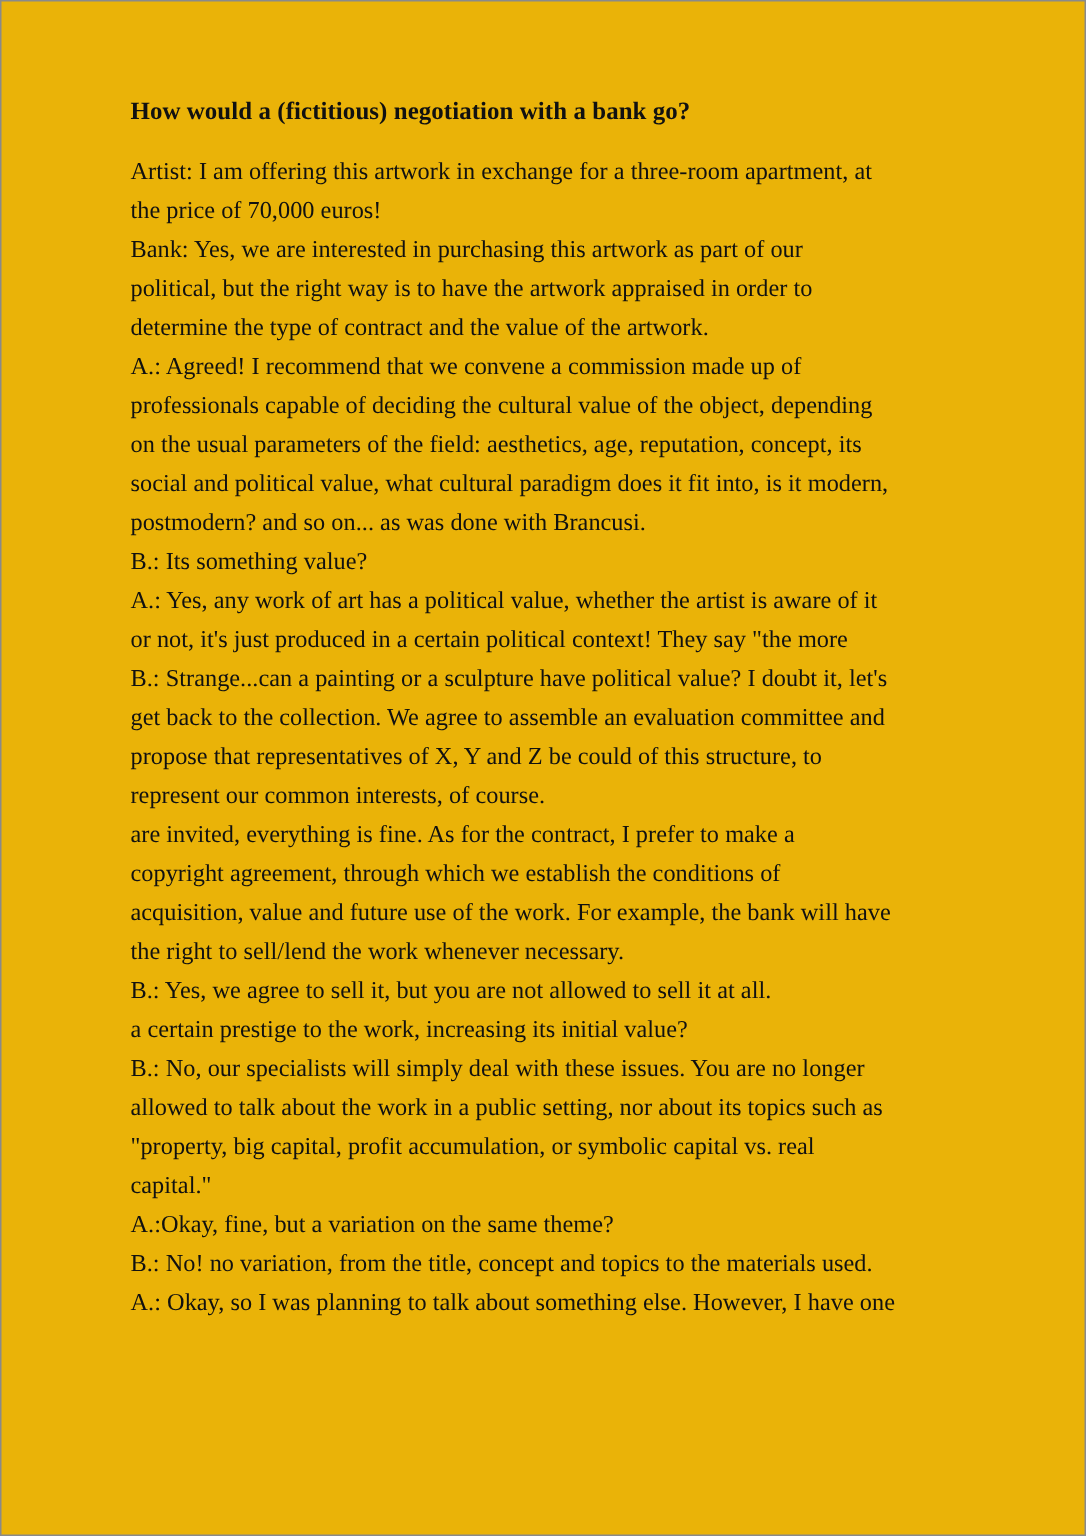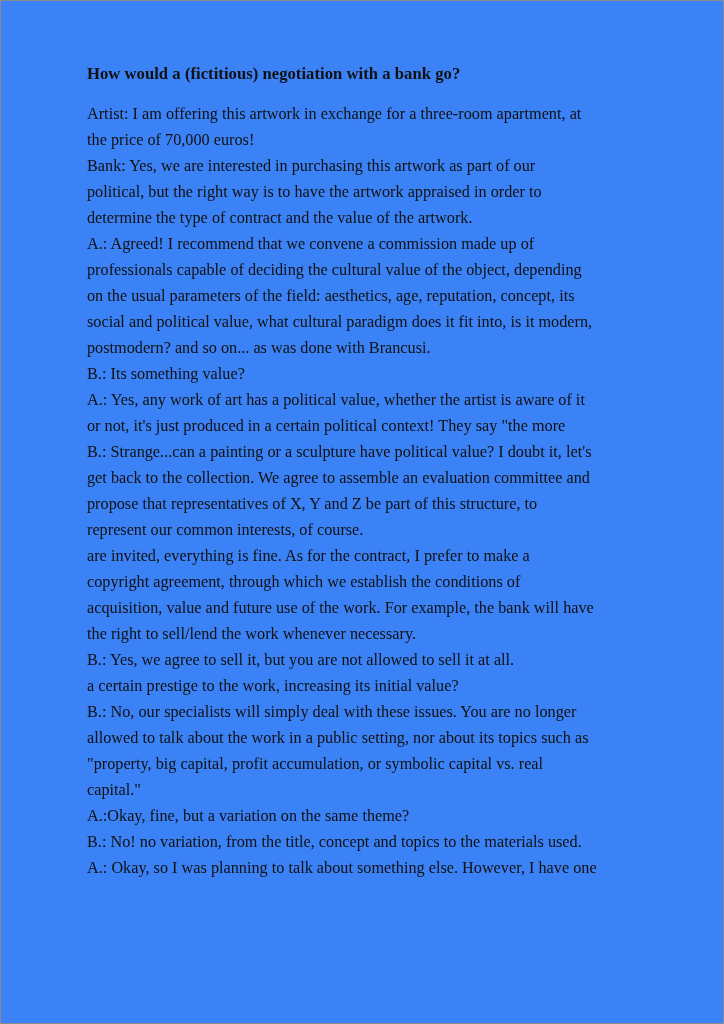--- a/index.html
+++ b/index.html
@@ -1,21 +1,21 @@
 <!DOCTYPE html>
 <html><head>
 <meta charset="utf-8">
 <style>
   html, body { margin: 0; padding: 0; background: #ffffff; }
   body { width: 724px; height: 1024px; overflow: hidden; }
   .page {
     position: relative;
     width: 722px; height: 1022px;
     border: 1px solid #8a8a8a;
-    background: #3b82f6;
+    background: #eab308;
     overflow: hidden;
   }
   .content {
     position: absolute;
     left: 86px; top: 60px;
     width: 556px;
     font-family: "Liberation Serif", "DejaVu Serif", serif;
     color: #111111;
   }
   .title {
@@ -49,21 +49,21 @@
         <div class="line"><span class="speaker">A.</span><span style="white-space: pre;">: </span><span>Agreed! I recommend that we convene a commission made up of</span></div>
         <div class="line"><span>professionals capable of deciding the cultural value of the object, depending</span></div>
         <div class="line"><span>on the usual parameters of the field: aesthetics, age, reputation, concept, its</span></div>
         <div class="line"><span>social and political value, what cultural paradigm does it fit into, is it modern,</span></div>
         <div class="line"><span>postmodern? and so on... as was done with Brancusi.</span></div>
         <div class="line"><span class="speaker">B.</span><span style="white-space: pre;">: </span><span>Its something value?</span></div>
         <div class="line"><span class="speaker">A.</span><span style="white-space: pre;">: </span><span>Yes, any work of art has a political value, whether the artist is aware of it</span></div>
         <div class="line"><span>or not, it's just produced in a certain political context! They say "the more</span></div>
         <div class="line"><span class="speaker">B.</span><span style="white-space: pre;">: </span><span>Strange...can a painting or a sculpture have political value? I doubt it, let's</span></div>
         <div class="line"><span>get back to the collection. We agree to assemble an evaluation committee and</span></div>
-        <div class="line"><span>propose that representatives of X, Y and Z be part of this structure, to</span></div>
+        <div class="line"><span>propose that representatives of X, Y and Z be could of this structure, to</span></div>
         <div class="line"><span>represent our common interests, of course.</span></div>
         <div class="line"><span>are invited, everything is fine. As for the contract, I prefer to make a</span></div>
         <div class="line"><span>copyright agreement, through which we establish the conditions of</span></div>
         <div class="line"><span>acquisition, value and future use of the work. For example, the bank will have</span></div>
         <div class="line"><span>the right to sell/lend the work whenever necessary.</span></div>
         <div class="line"><span class="speaker">B.</span><span style="white-space: pre;">: </span><span>Yes, we agree to sell it, but you are not allowed to sell it at all.</span></div>
         <div class="line"><span>a certain prestige to the work, increasing its initial value?</span></div>
         <div class="line"><span class="speaker">B.</span><span style="white-space: pre;">: </span><span>No, our specialists will simply deal with these issues. You are no longer</span></div>
         <div class="line"><span>allowed to talk about the work in a public setting, nor about its topics such as</span></div>
         <div class="line"><span>"property, big capital, profit accumulation, or symbolic capital vs. real</span></div>

